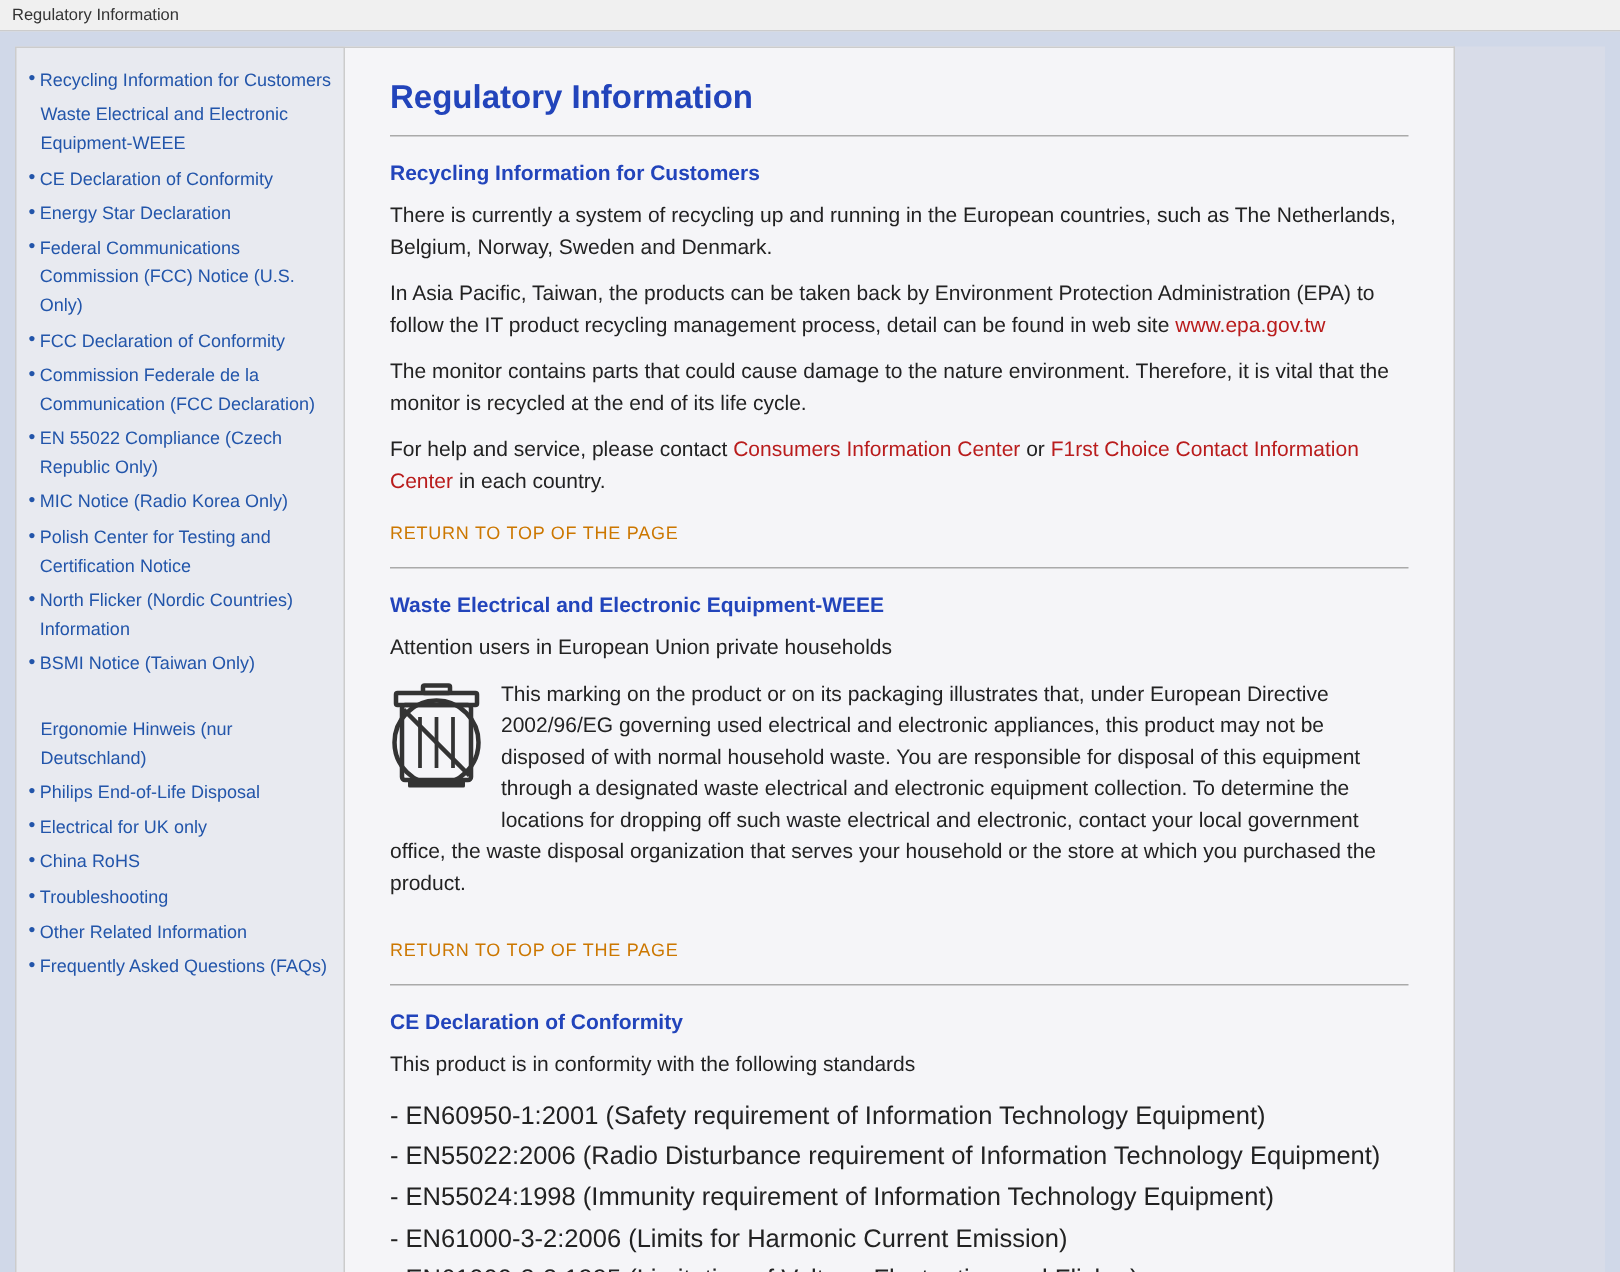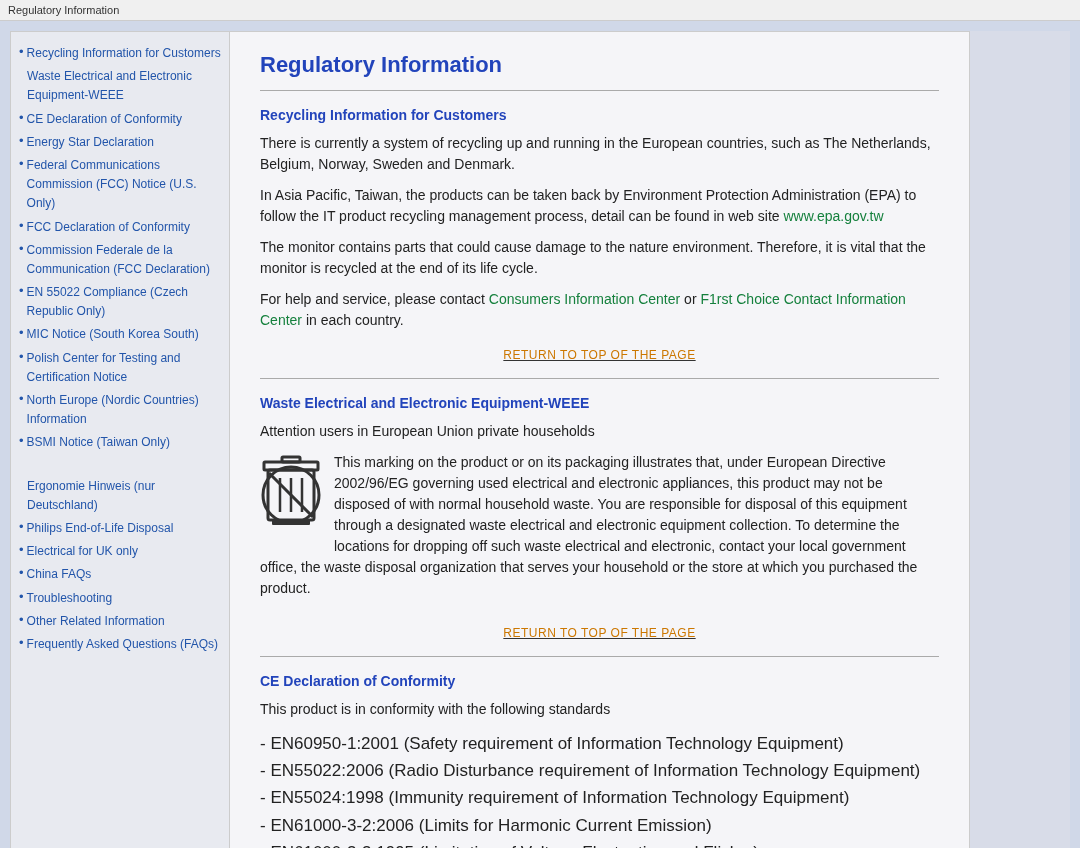--- a/index.html
+++ b/index.html
@@ -80,27 +80,26 @@
       color: #2244bb;
       margin-bottom: 10px;
     }
     p {
       font-size: 14px;
       line-height: 1.5;
       margin-bottom: 10px;
       color: #222;
     }
     a.inline-link {
-      color: #15803d;
+      color: #b91c1c;
       text-decoration: none;
     }
     .return-link {
-      text-align: center;
+      text-align: left;
       margin: 16px 0;
-      text-decoration: underline;
     }
     .return-link a {
       color: #cc7700;
       font-size: 12px;
       text-transform: uppercase;
       text-decoration: none;
       letter-spacing: 0.5px;
     }
     .weee-icon {
       float: left;
@@ -169,31 +168,31 @@
         <a href="#">Commission Federale de la Communication (FCC Declaration)</a>
       </div>
 
       <div class="item">
         <span class="bullet">•</span>
         <a href="#">EN 55022 Compliance (Czech Republic Only)</a>
       </div>
 
       <div class="item">
         <span class="bullet">•</span>
-        <a href="#">MIC Notice (South Korea South)</a>
+        <a href="#">MIC Notice (Radio Korea Only)</a>
       </div>
 
       <div class="item">
         <span class="bullet">•</span>
         <a href="#">Polish Center for Testing and Certification Notice</a>
       </div>
 
       <div class="item">
         <span class="bullet">•</span>
-        <a href="#">North Europe (Nordic Countries) Information</a>
+        <a href="#">North Flicker (Nordic Countries) Information</a>
       </div>
 
       <div class="item">
         <span class="bullet">•</span>
         <a href="#">BSMI Notice (Taiwan Only)</a>
       </div>
 
       <div class="item" style="padding-left:8px;margin-top:20px;">
         <a href="#">Ergonomie Hinweis (nur Deutschland)</a>
       </div>
@@ -203,21 +202,21 @@
         <a href="#">Philips End-of-Life Disposal</a>
       </div>
 
       <div class="item">
         <span class="bullet">•</span>
         <a href="#">Electrical for UK only</a>
       </div>
 
       <div class="item">
         <span class="bullet">•</span>
-        <a href="#">China FAQs</a>
+        <a href="#">China RoHS</a>
       </div>
 
       <div class="item">
         <span class="bullet">•</span>
         <a href="#">Troubleshooting</a>
       </div>
 
       <div class="item">
         <span class="bullet">•</span>
         <a href="#">Other Related Information</a>

